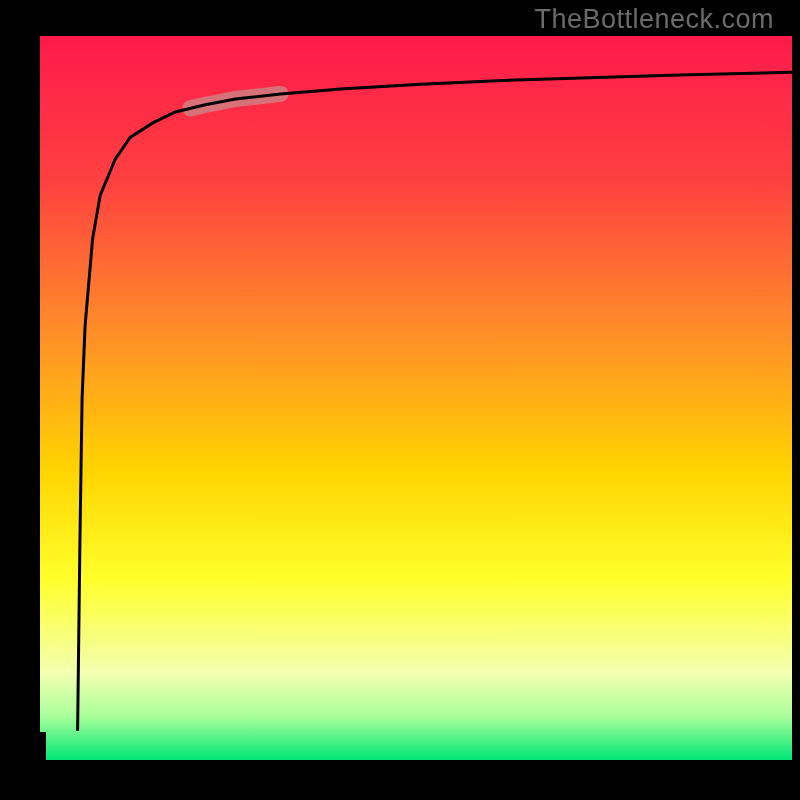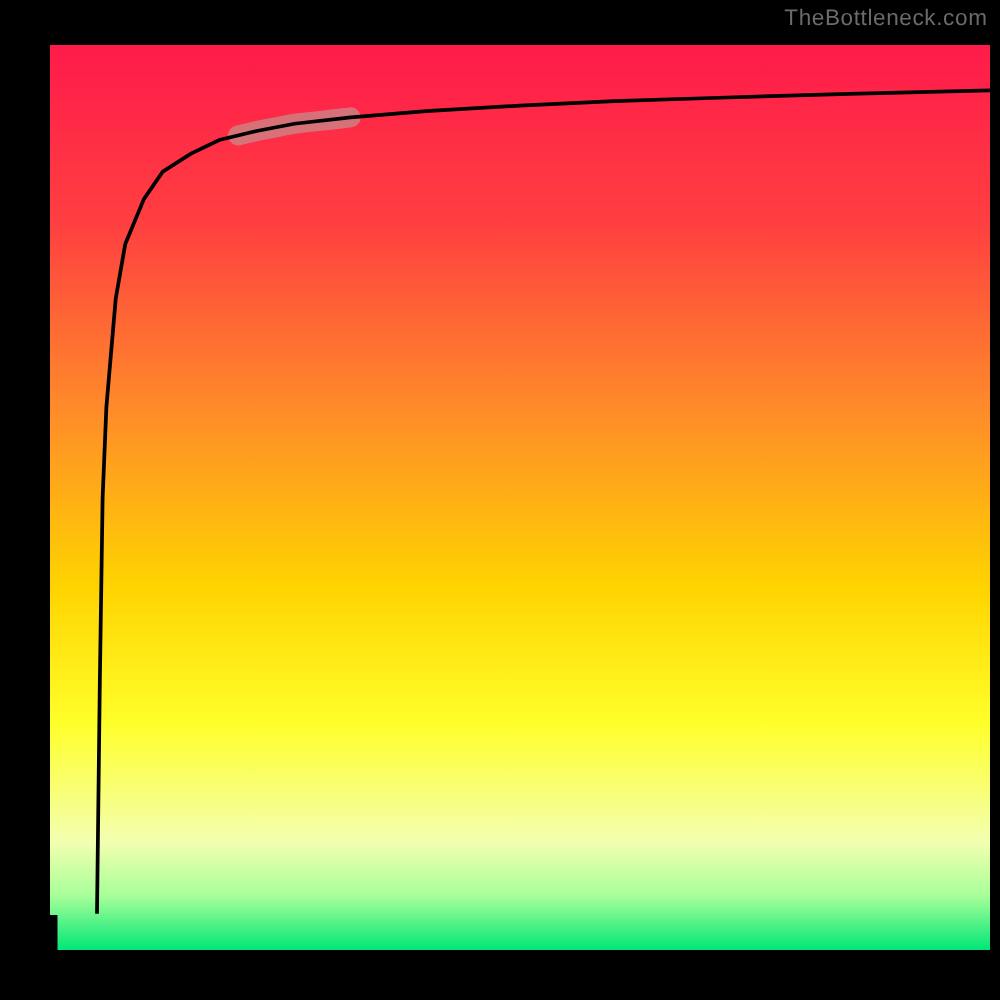--- a/index.html
+++ b/index.html
@@ -12,23 +12,23 @@
     font-family: Arial, Helvetica, sans-serif;
   }
   .chart-root {
     position: relative;
     width: 800px;
     height: 800px;
   }
   .watermark {
     position: absolute;
     top: 4px;
-    right: 10px;
+    right: 26px;
     color: #6b6b6b;
-    font-size: 18px;
+    font-size: 27px;
     font-weight: 400;
     letter-spacing: 0.5px;
     user-select: none;
   }
   svg {
     display: block;
   }
 </style>
 </head>
 <body>

